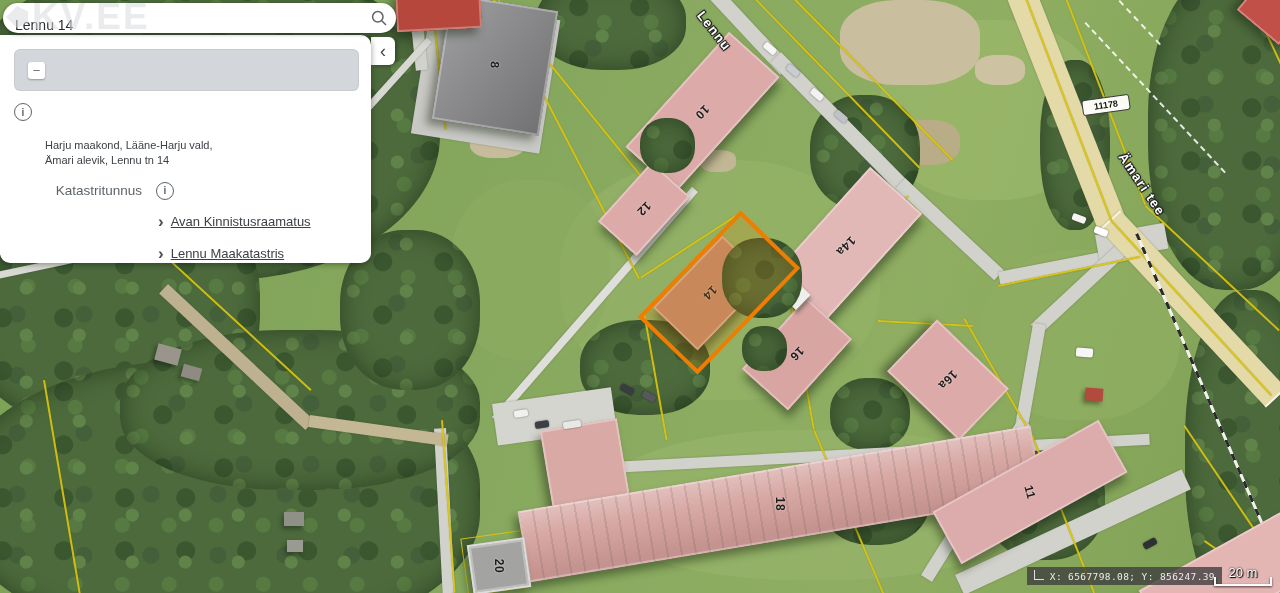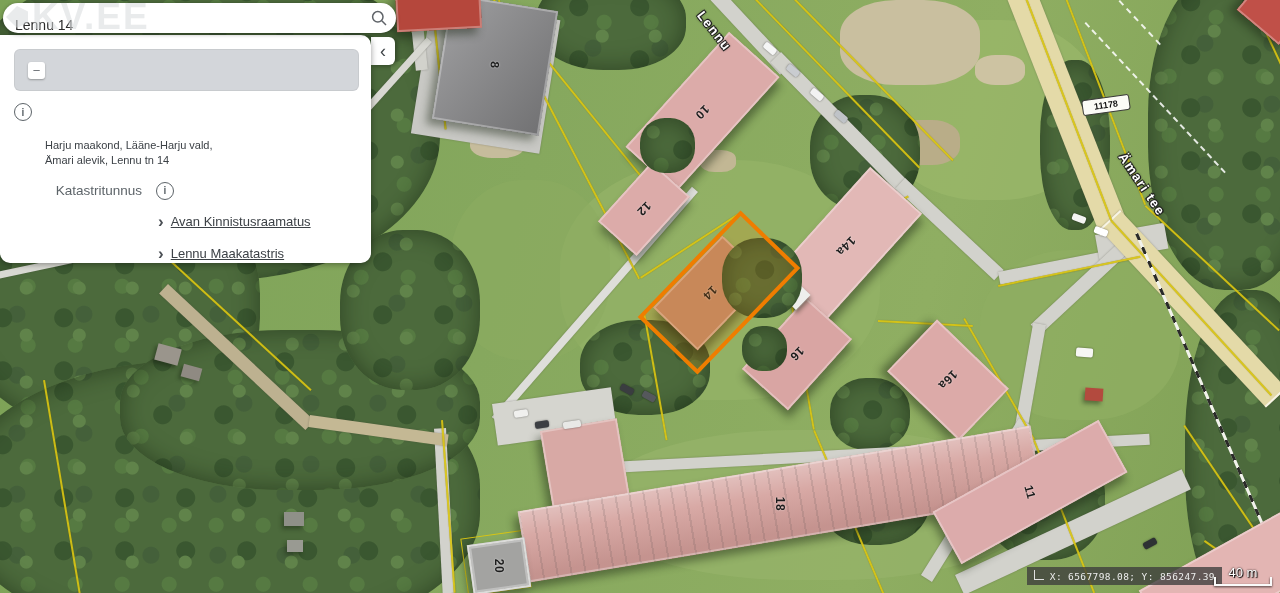--- a/index.html
+++ b/index.html
@@ -293,17 +293,17 @@
   </div>
   <div id="collapsebtn">
     <span>‹</span>
   </div>
 
   <div id="coordbox">
     <span id="coordicon"></span>
     <span>X: 6567798.08; Y: 856247.39</span>
   </div>
   <div id="scalebox">
-    <div id="scaletext">40 m</div>
+    <div id="scaletext">20 m</div>
     <div id="scalebar"></div>
   </div>
 
 </div>
 
 </body></html>

